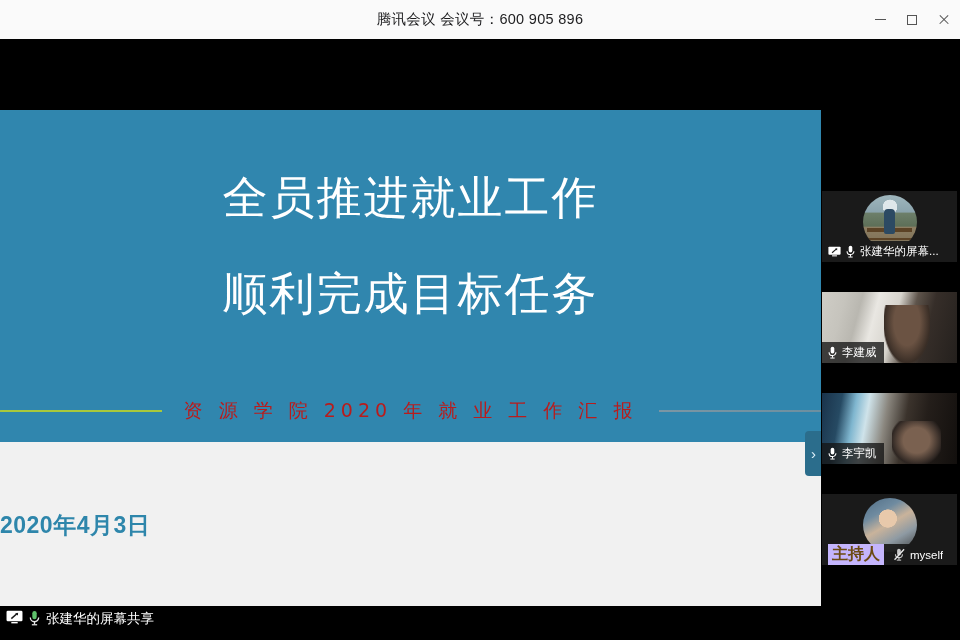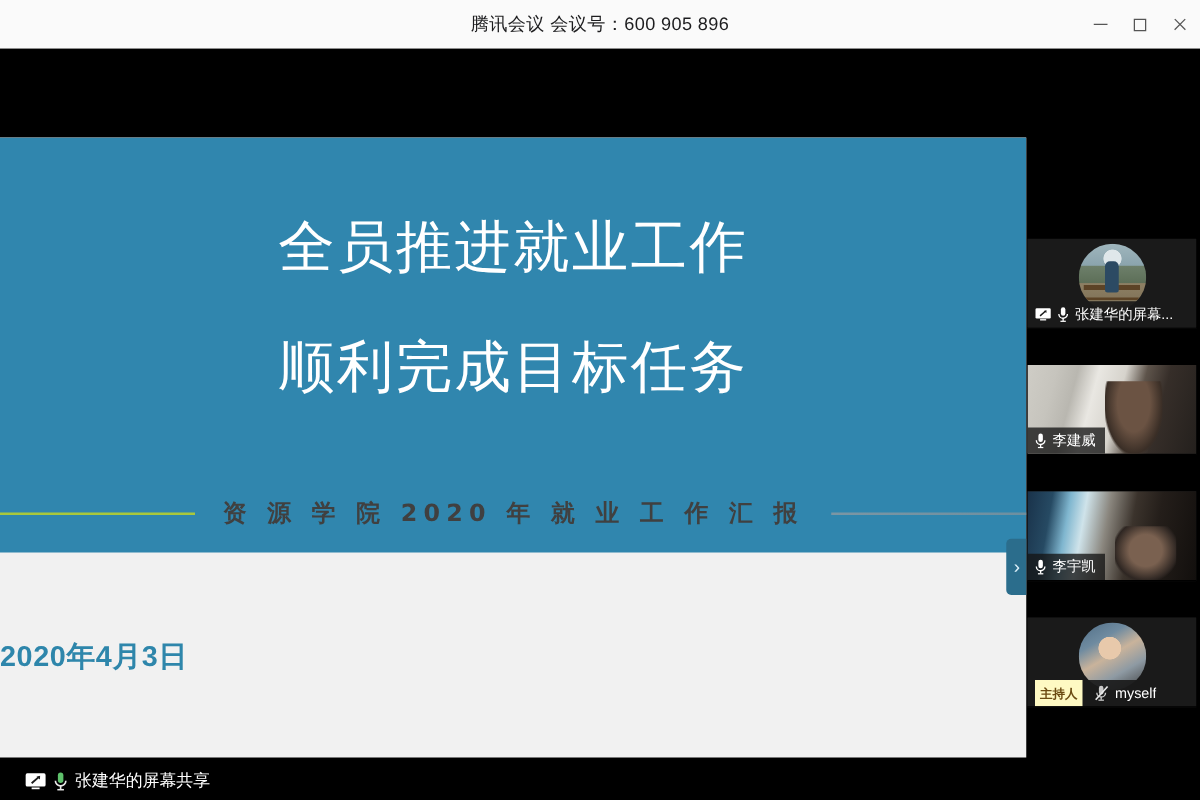--- a/index.html
+++ b/index.html
@@ -70,22 +70,22 @@
     gap:0;
   }
   .sub-rule{
     height:1.5px;background:#a8c83c;flex:0 0 auto;
   }
   .sub-rule.l{width:195px;margin-right:22px;
      background:linear-gradient(90deg,#3086ae 0%, #a8c83c 18%, #a8c83c 100%);}
   .sub-rule.r{width:195px;margin-left:22px;
      background:linear-gradient(270deg,#3086ae 0%, #6c8fa0 18%, #7b96a4 100%);}
   .subtitle-text{
-    color:#404040;font-size:19px;letter-spacing:5px;white-space:nowrap;
-    font-family:"DejaVu Sans","Liberation Sans",sans-serif;font-weight:700;
+    color:#b91c1c;font-size:19px;letter-spacing:5px;white-space:nowrap;
+    font-family:"DejaVu Sans","Liberation Sans",sans-serif;font-weight:400;
   }
   .slide-date{
     position:absolute;left:0;top:400px;width:100%;
     color:#2e86ab;font-size:23px;font-weight:700;letter-spacing:.5px;
   }
 
   
   .collapse-tab{
     position:absolute;left:805px;top:321px;width:17px;height:45px;
     background:#2b6d8c;
@@ -156,33 +156,33 @@
     padding:0 7px 0 6px;box-sizing:border-box;
     background:rgba(20,20,20,.78);
     color:#ffffff;font-size:11.5px;white-space:nowrap;
     max-width:135px;overflow:hidden;
   }
   .tile-label.full{width:135px;background:rgba(26,26,26,.92);}
   .lbl-text{overflow:hidden;text-overflow:ellipsis;}
 
   .host-badge{
     display:inline-flex;align-items:center;justify-content:center;
-    background:#fef9c3;color:#6b4a12;
-    font-size:10px;font-weight:700;
+    background:#c4b5fd;color:#6b4a12;
+    font-size:16px;font-weight:700;
     padding:15px 4px;margin-right:5px;height:19px;box-sizing:border-box;
   }
 
   
   .ic{display:inline-block;flex:0 0 auto;line-height:0;}
   .ic svg{display:block;}
 
   
   .statusbar{
     position:absolute;left:0;bottom:0;width:960px;height:30px;
-    background:#000;display:flex;align-items:center;gap:6px;padding-left:20px;
+    background:#000;display:flex;gap:6px;padding-left:6px;
     box-sizing:border-box;
   }
   .statusbar .sb-text{color:#fff;font-size:13.5px;white-space:nowrap;}
 </style>
 </head>
 <body>
 
 <div class="app">
 
   <div class="titlebar">

